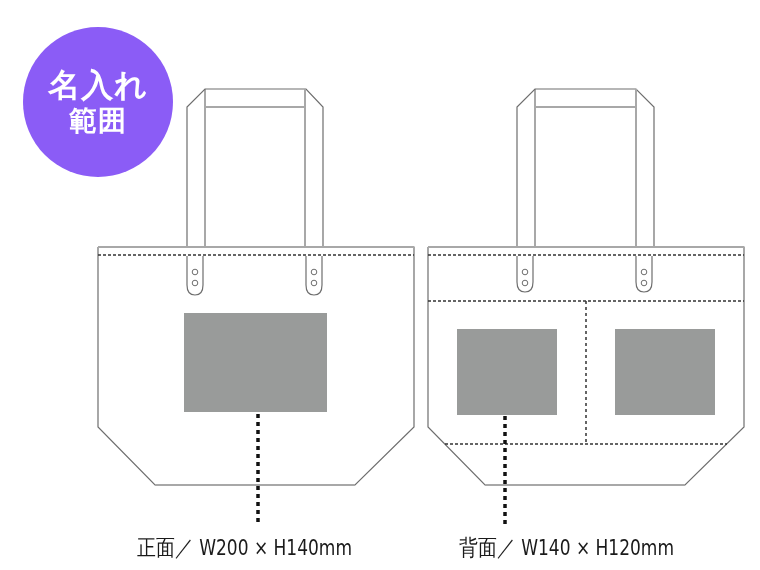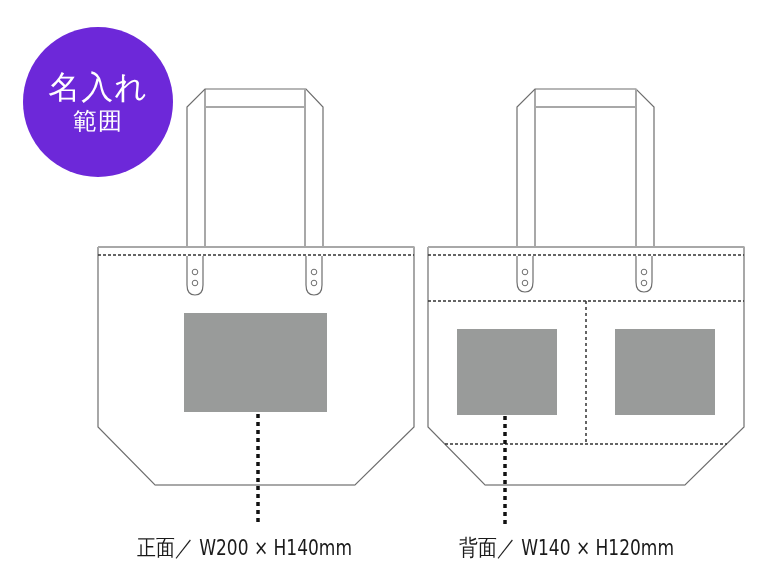--- a/index.html
+++ b/index.html
@@ -1,24 +1,24 @@
 <!DOCTYPE html>
 <html><head>
 <meta charset="utf-8">
 <style>
   html, body { margin: 0; padding: 0; background: #ffffff; }
   body { width: 760px; height: 570px; position: relative; overflow: hidden;
          font-family: "DejaVu Sans", sans-serif; }
   #stage { position: absolute; left: 0; top: 0; width: 760px; height: 570px; }
   .badge { position: absolute; left: 23px; top: 27px; width: 150px; height: 150px;
-           border-radius: 50%; background: #6d28d9; color: #ffffff;
+           border-radius: 50%; background: #8b5cf6; color: #ffffff;
            display: flex; flex-direction: column; align-items: center; justify-content: center;
-           font-weight: normal; line-height: 1.2; }
+           font-weight: bold; line-height: 1.2; }
   .badge .l1 { font-size: 32px; letter-spacing: 1px; }
-  .badge .l2 { font-size: 24px; letter-spacing: 1px; }
+  .badge .l2 { font-size: 28px; letter-spacing: 1px; }
   .caption { position: absolute; top: 533px; font-size: 22px; color: #1a1a1a;
              white-space: nowrap; font-family: "DejaVu Sans Condensed", "DejaVu Sans", sans-serif;
              transform: scaleX(0.86); transform-origin: left center; }
   .caption.front { left: 137px; }
   .caption.back { left: 459px; }
 </style>
 </head>
 <body>
 
 <div id="stage">

